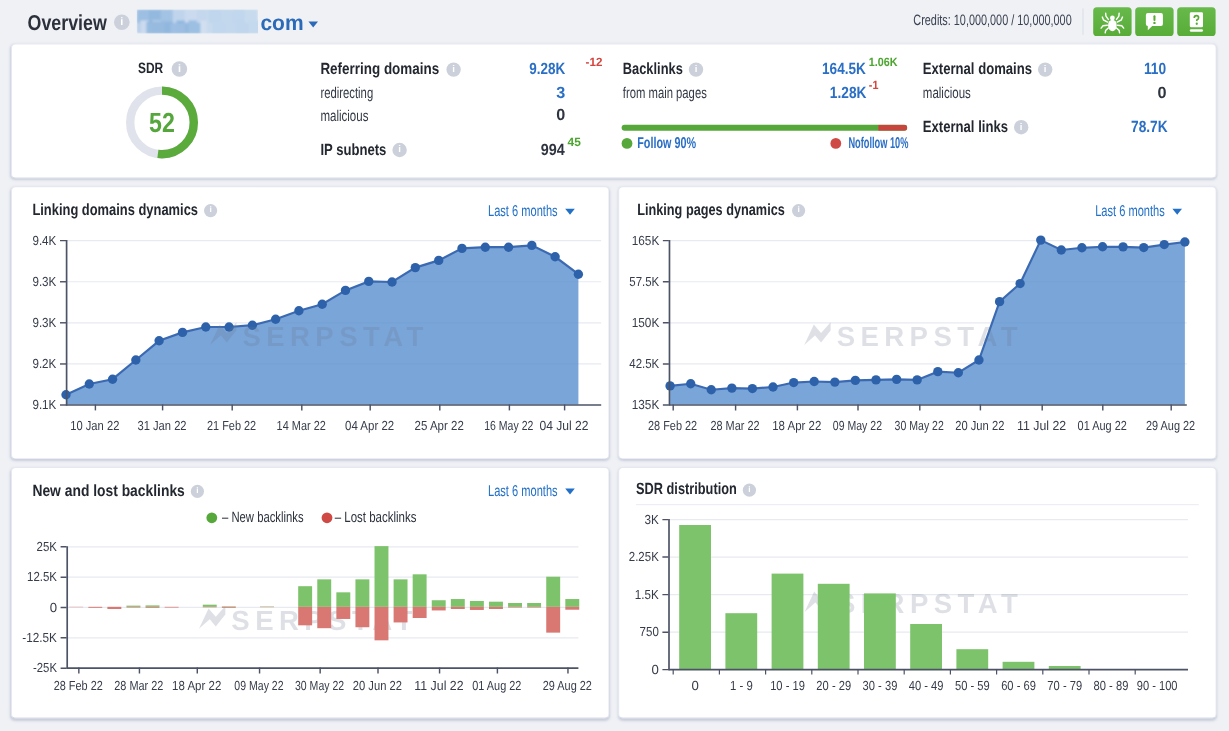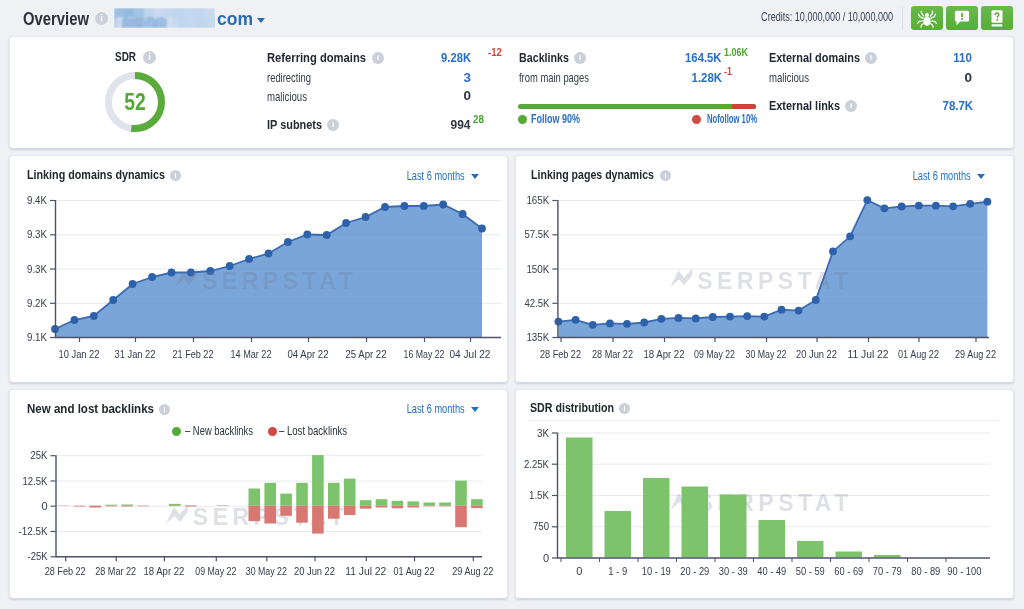--- a/index.html
+++ b/index.html
@@ -95,21 +95,21 @@
 <div style="position:absolute;left:372px;top:52.4px;width:12px;height:12px;border-radius:50%;background:#cbd0da;color:#fff;font:700 8px/12px 'Liberation Sans',sans-serif;text-align:center;">i</div>
 <div class="t" style="right:553px;top:50.1px;font-size:13.5px;font-weight:700;color:#2a6fc5;line-height:16.5px;transform:scaleX(0.8328);transform-origin:right center;">9.28K</div>
 <div class="t" style="left:473px;top:46.3px;font-size:10px;font-weight:700;color:#d5453e;line-height:13px;transform:scaleX(0.9686);transform-origin:left center;margin-left:15px;">-12</div>
 <div class="t" style="left:267px;top:69.9px;font-size:13px;font-weight:400;color:#333a46;line-height:16px;transform:scaleX(0.7249);transform-origin:left center;">redirecting</div>
 <div class="t" style="right:553px;top:69.7px;font-size:13.5px;font-weight:700;color:#2a6fc5;line-height:16.5px;">3</div>
 <div class="t" style="left:267px;top:88.6px;font-size:13px;font-weight:400;color:#333a46;line-height:16px;transform:scaleX(0.7382);transform-origin:left center;">malicious</div>
 <div class="t" style="right:553px;top:88.3px;font-size:13.5px;font-weight:700;color:#2f3540;line-height:16.5px;">0</div>
 <div class="t" style="left:267px;top:116.5px;font-size:13.5px;font-weight:700;color:#23272f;line-height:16.5px;transform:scaleX(0.8085);transform-origin:left center;">IP subnets</div>
 <div style="position:absolute;left:327px;top:118.8px;width:12px;height:12px;border-radius:50%;background:#cbd0da;color:#fff;font:700 8px/12px 'Liberation Sans',sans-serif;text-align:center;">i</div>
 <div class="t" style="right:553px;top:116.5px;font-size:13.5px;font-weight:700;color:#2f3540;line-height:16.5px;transform:scaleX(0.8879);transform-origin:right center;">994</div>
-<div class="t" style="left:473px;top:112.5px;font-size:10px;font-weight:700;color:#4ba52e;line-height:13px;transform:scaleX(0.9889);transform-origin:left center;">28</div>
+<div class="t" style="left:473px;top:112.5px;font-size:10px;font-weight:700;color:#4ba52e;line-height:13px;transform:scaleX(0.9889);transform-origin:left center;">45</div>
 <div class="t" style="left:519px;top:50.1px;font-size:13.5px;font-weight:700;color:#23272f;line-height:16.5px;transform:scaleX(0.7932);transform-origin:left center;">Backlinks</div>
 <div style="position:absolute;left:574px;top:52.4px;width:12px;height:12px;border-radius:50%;background:#cbd0da;color:#fff;font:700 8px/12px 'Liberation Sans',sans-serif;text-align:center;">i</div>
 <div class="t" style="right:302px;top:50.1px;font-size:13.5px;font-weight:700;color:#2a6fc5;line-height:16.5px;transform:scaleX(0.8384);transform-origin:right center;">164.5K</div>
 <div class="t" style="left:724px;top:46.3px;font-size:10px;font-weight:700;color:#4ba52e;line-height:13px;transform:scaleX(0.8994);transform-origin:left center;">1.06K</div>
 <div class="t" style="left:519px;top:69.9px;font-size:13px;font-weight:400;color:#333a46;line-height:16px;transform:scaleX(0.7230);transform-origin:left center;">from main pages</div>
 <div class="t" style="right:302px;top:69.7px;font-size:13.5px;font-weight:700;color:#2a6fc5;line-height:16.5px;transform:scaleX(0.8466);transform-origin:right center;">1.28K</div>
 <div class="t" style="left:724px;top:65.3px;font-size:10px;font-weight:700;color:#d5453e;line-height:13px;transform:scaleX(0.8997);transform-origin:left center;">-1</div>
 <div style="position:absolute;left:518px;top:103.5px;width:238px;height:5px;border-radius:2.5px;background:#57a83b;overflow:hidden;">
     <div style="position:absolute;right:0;top:0;width:24px;height:5px;background:#c8453e;"></div>
   </div>

